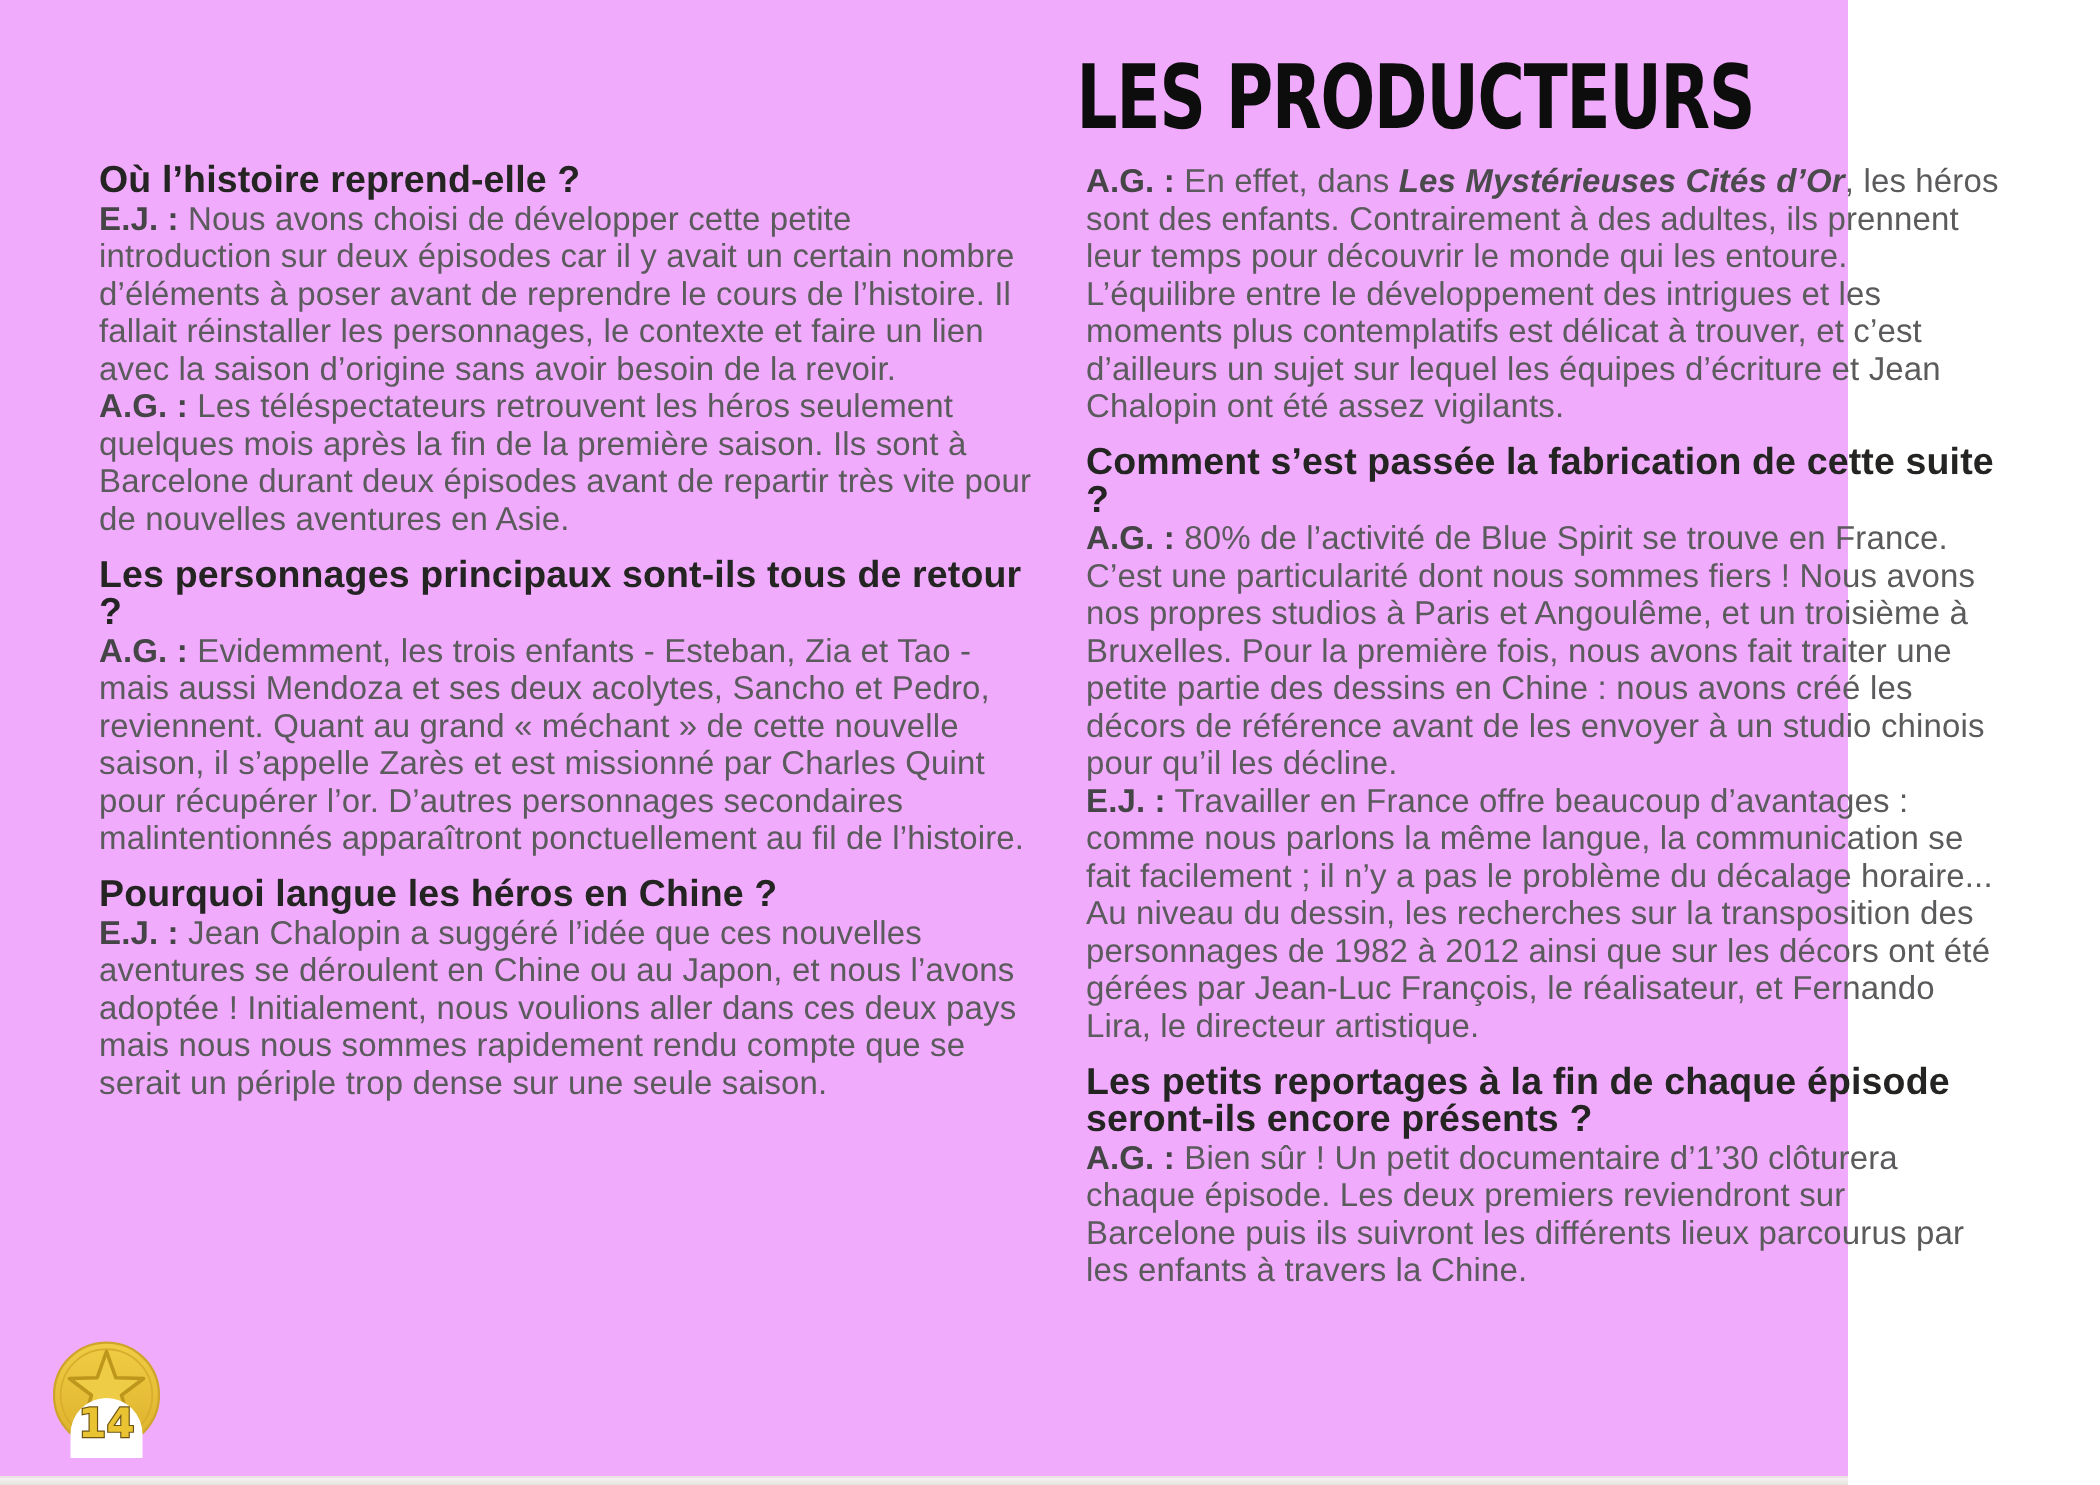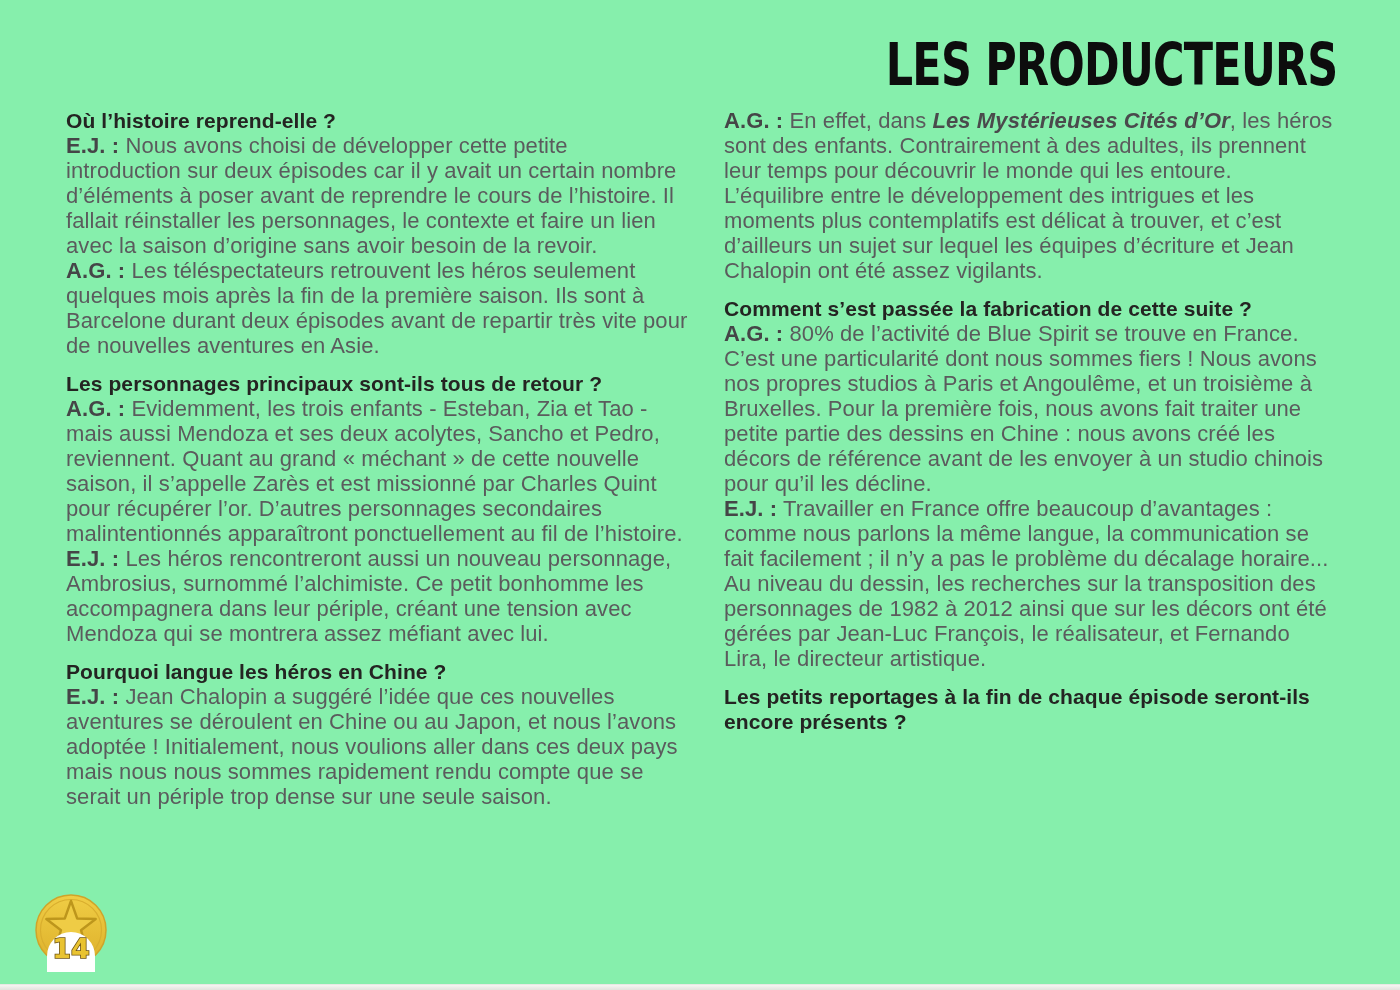--- a/index.html
+++ b/index.html
@@ -2,42 +2,42 @@
 <html lang="fr"><head>
 <meta charset="utf-8">
 <style>
   * { margin:0; padding:0; box-sizing:border-box; }
   html,body { background:#ffffff; }
   body {
     width:1400px; height:990px;
     font-family:"Liberation Sans", sans-serif;
     position:relative; overflow:hidden;
   }
-  .page { position:relative; width:1400px; height:990px; background:#86efac; }
+  .page { position:relative; width:1232px; height:990px; background:#f0abfc; }
 
   
   .page-title {
     position:absolute; top:30px; right:62px;
     font-family:"DejaVu Sans", sans-serif;
     font-weight:bold; font-size:58px; letter-spacing:-1px;
     color:#0d0d0d; white-space:nowrap;
     transform:scaleX(0.74) scaleY(1.02);
     transform-origin:100% 0;
   }
 
   
   .columns { position:absolute; top:108px; left:66px; width:1270px; display:flex; }
   .col { width:622px; }
   .col.right { width:612px; margin-left:36px; }
 
   .qa-section { margin-top:13px; }
   .qa-section:first-child { margin-top:0; }
 
   .question {
-    font-size:21px; line-height:25px; font-weight:bold;
+    font-size:25px; line-height:25px; font-weight:bold;
     color:#242422; letter-spacing:0.1px;
   }
   .answer {
     font-size:22px; line-height:25px; color:#5b5b5d;
     letter-spacing:0.1px;
   }
   .speaker { font-weight:bold; color:#454547; }
   .seg { color:#5b5b5d; }
   .seg.bold-italic { font-weight:bold; font-style:italic; color:#4a4a4c; }
 
@@ -61,38 +61,38 @@
   <div class="columns">
     <div class="col left">
         <section class="qa-section">
           <h2 class="question">Où l’histoire reprend-elle ?</h2>
           <p class="answer"><span class="speaker">E.J. :</span><span class="seg"> Nous avons choisi de développer cette petite introduction sur deux épisodes car il y avait un certain nombre d’éléments à poser avant de reprendre le cours de l’histoire. Il fallait réinstaller les personnages, le contexte et faire un lien avec la saison d’origine sans avoir besoin de la revoir.</span></p>
           <p class="answer"><span class="speaker">A.G. :</span><span class="seg"> Les téléspectateurs retrouvent les héros seulement quelques mois après la fin de la première saison. Ils sont à Barcelone durant deux épisodes avant de repartir très vite pour de nouvelles aventures en Asie.</span></p>
         </section>
         <section class="qa-section">
           <h2 class="question">Les personnages principaux sont-ils tous de retour ?</h2>
           <p class="answer"><span class="speaker">A.G. :</span><span class="seg"> Evidemment, les trois enfants - Esteban, Zia et Tao - mais aussi Mendoza et ses deux acolytes, Sancho et Pedro, reviennent. Quant au grand « méchant » de cette nouvelle saison, il s’appelle Zarès et est missionné par Charles Quint pour récupérer l’or. D’autres personnages secondaires malintentionnés apparaîtront ponctuellement au fil de l’histoire.</span></p>
-          <p class="answer"><span class="speaker">E.J. :</span><span class="seg"> Les héros rencontreront aussi un nouveau personnage, Ambrosius, surnommé l’alchimiste. Ce petit bonhomme les accompagnera dans leur périple, créant une tension avec Mendoza qui se montrera assez méfiant avec lui.</span></p>
         </section>
         <section class="qa-section">
           <h2 class="question">Pourquoi langue les héros en Chine ?</h2>
           <p class="answer"><span class="speaker">E.J. :</span><span class="seg"> Jean Chalopin a suggéré l’idée que ces nouvelles aventures se déroulent en Chine ou au Japon, et nous l’avons adoptée ! Initialement, nous voulions aller dans ces deux pays mais nous nous sommes rapidement rendu compte que se serait un périple trop dense sur une seule saison.</span></p>
         </section>
       </div>
     <div class="col right">
         <section class="qa-section">
           <p class="answer"><span class="speaker">A.G. :</span><span class="seg"> En effet, dans </span><span class="seg bold-italic">Les Mystérieuses Cités d’Or</span><span class="seg">, les héros sont des enfants. Contrairement à des adultes, ils prennent leur temps pour découvrir le monde qui les entoure. L’équilibre entre le développement des intrigues et les moments plus contemplatifs est délicat à trouver, et c’est d’ailleurs un sujet sur lequel les équipes d’écriture et Jean Chalopin ont été assez vigilants.</span></p>
         </section>
         <section class="qa-section">
           <h2 class="question">Comment s’est passée la fabrication de cette suite ?</h2>
           <p class="answer"><span class="speaker">A.G. :</span><span class="seg"> 80% de l’activité de Blue Spirit se trouve en France. C’est une particularité dont nous sommes fiers ! Nous avons nos propres studios à Paris et Angoulême, et un troisième à Bruxelles. Pour la première fois, nous avons fait traiter une petite partie des dessins en Chine : nous avons créé les décors de référence avant de les envoyer à un studio chinois pour qu’il les décline.</span></p>
           <p class="answer"><span class="speaker">E.J. :</span><span class="seg"> Travailler en France offre beaucoup d’avantages : comme nous parlons la même langue, la communication se fait facilement ; il n’y a pas le problème du décalage horaire... Au niveau du dessin, les recherches sur la transposition des personnages de 1982 à 2012 ainsi que sur les décors ont été gérées par Jean-Luc François, le réalisateur, et Fernando Lira, le directeur artistique.</span></p>
         </section>
         <section class="qa-section">
           <h2 class="question">Les petits reportages à la fin de chaque épisode seront-ils encore présents ?</h2>
+          <p class="answer"><span class="speaker">A.G. :</span><span class="seg"> Bien sûr ! Un petit documentaire d’1’30 clôturera chaque épisode. Les deux premiers reviendront sur Barcelone puis ils suivront les différents lieux parcourus par les enfants à travers la Chine.</span></p>
         </section>
       </div>
   </div>
 
   <div class="badge">
     <svg viewBox="0 0 72 78" width="72" height="78">
       <defs>
         <linearGradient id="gold" x1="0" y1="0" x2="0" y2="1">
           <stop offset="0" stop-color="#f0cd45"></stop>
           <stop offset="1" stop-color="#ddb02a"></stop>

